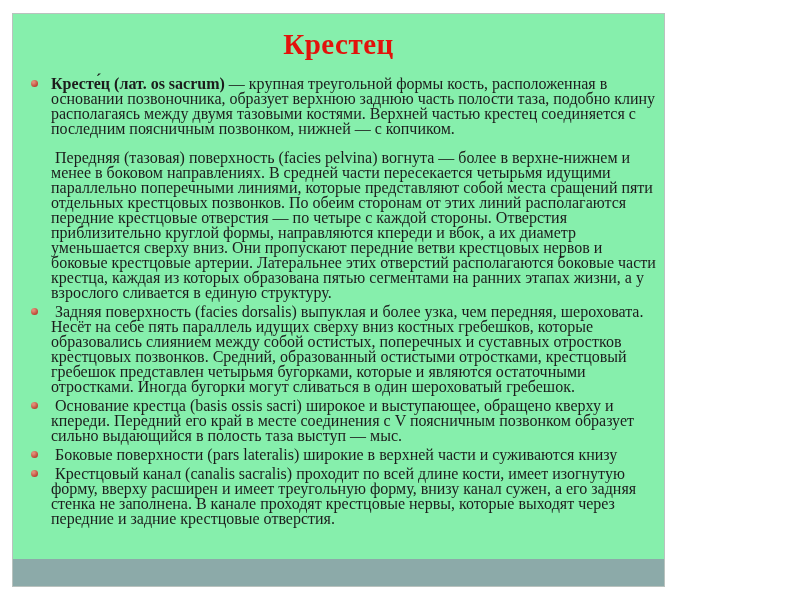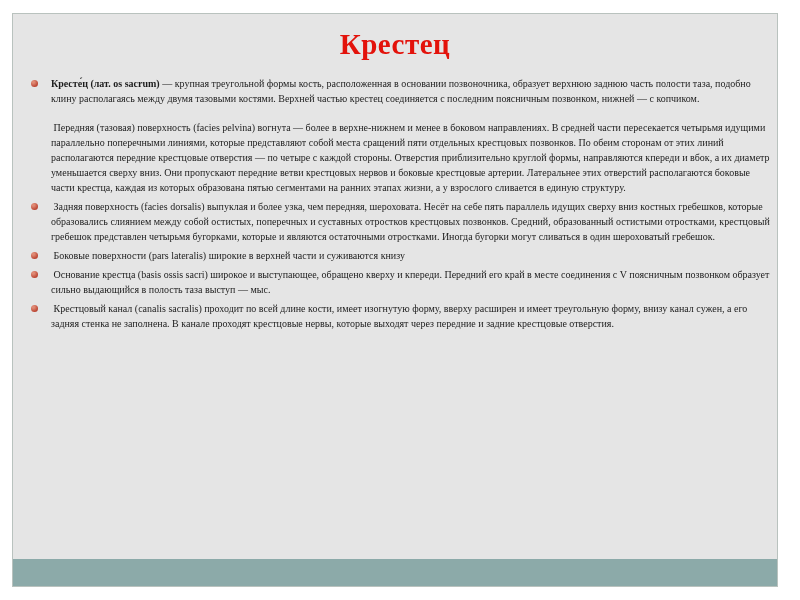--- a/index.html
+++ b/index.html
@@ -7,24 +7,24 @@
     padding: 0;
     width: 800px;
     height: 600px;
     background: #ffffff;
     font-family: "Liberation Serif", "DejaVu Serif", serif;
   }
   .slide {
     position: absolute;
     left: 12px;
     top: 13px;
-    width: 766px;
+    width: 653px;
     height: 574px;
     box-sizing: border-box;
-    background: #e5e5e5;
+    background: #86efac;
     border: 1px solid #b9c2be;
     overflow: hidden;
   }
   .slide-title {
     margin: 0;
     padding-top: 14px;
     text-align: center;
     font-size: 29px;
     font-weight: bold;
     color: var(--title-color, #e3120b);
@@ -48,21 +48,21 @@
     position: absolute;
     left: 18px;
     top: 4px;
     width: 7px;
     height: 7px;
     border-radius: 50%;
     background: radial-gradient(circle at 35% 30%, #e08a74 15%, var(--bullet-color, #b8402e) 75%);
   }
   .text {
     margin: 0;
-    font-size: 10px;
+    font-size: 16px;
     line-height: 15px;
     color: var(--body-color, #1c1c1c);
     white-space: pre-wrap;
   }
   .text strong {
     font-weight: bold;
   }
   .footer-band {
     position: absolute;
     left: 0;
@@ -84,25 +84,25 @@
       </div>
       <div class="item">
         <p class="text"><span> Передняя (тазовая) поверхность (facies pelvina) вогнута — более в верхне-нижнем и менее в боковом направлениях. В средней части пересекается четырьмя идущими параллельно поперечными линиями, которые представляют собой места сращений пяти отдельных крестцовых позвонков. По обеим сторонам от этих линий располагаются передние крестцовые отверстия — по четыре с каждой стороны. Отверстия приблизительно круглой формы, направляются кпереди и вбок, а их диаметр уменьшается сверху вниз. Они пропускают передние ветви крестцовых нервов и боковые крестцовые артерии. Латеральнее этих отверстий располагаются боковые части крестца, каждая из которых образована пятью сегментами на ранних этапах жизни, а у взрослого сливается в единую структуру.</span></p>
       </div>
       <div class="item">
         <span class="bullet"></span>
         <p class="text"><span> Задняя поверхность (facies dorsalis) выпуклая и более узка, чем передняя, шероховата. Несёт на себе пять параллель идущих сверху вниз костных гребешков, которые образовались слиянием между собой остистых, поперечных и суставных отростков крестцовых позвонков. Средний, образованный остистыми отростками, крестцовый гребешок представлен четырьмя бугорками, которые и являются остаточными отростками. Иногда бугорки могут сливаться в один шероховатый гребешок.</span></p>
       </div>
       <div class="item">
         <span class="bullet"></span>
-        <p class="text"><span> Боковые поверхности (pars lateralis) широкие в верхней части и суживаются книзу</span></p>
+        <p class="text"><span> Основание крестца (basis ossis sacri) широкое и выступающее, обращено кверху и кпереди. Передний его край в месте соединения с V поясничным позвонком образует сильно выдающийся в полость таза выступ — мыс.</span></p>
       </div>
       <div class="item">
         <span class="bullet"></span>
-        <p class="text"><span> Основание крестца (basis ossis sacri) широкое и выступающее, обращено кверху и кпереди. Передний его край в месте соединения с V поясничным позвонком образует сильно выдающийся в полость таза выступ — мыс.</span></p>
+        <p class="text"><span> Боковые поверхности (pars lateralis) широкие в верхней части и суживаются книзу</span></p>
       </div>
       <div class="item">
         <span class="bullet"></span>
         <p class="text"><span> Крестцовый канал (canalis sacralis) проходит по всей длине кости, имеет изогнутую форму, вверху расширен и имеет треугольную форму, внизу канал сужен, а его задняя стенка не заполнена. В канале проходят крестцовые нервы, которые выходят через передние и задние крестцовые отверстия.</span></p>
       </div>
     </div>
   <div class="footer-band"></div>
 </div>
 
 </body></html>

